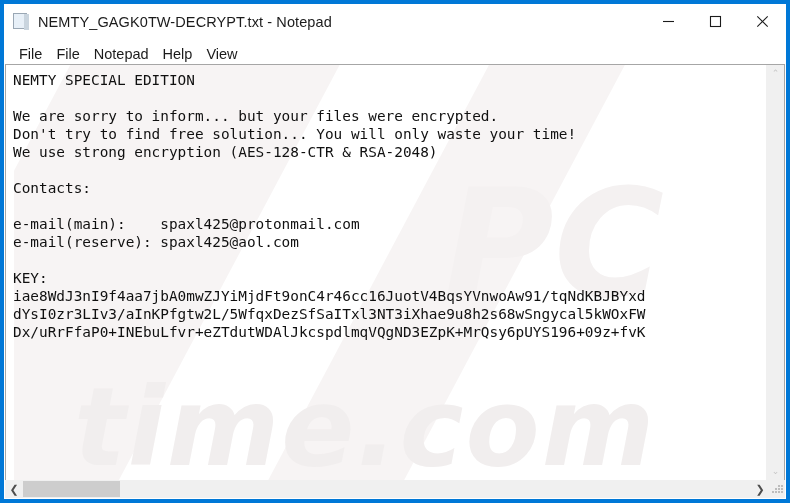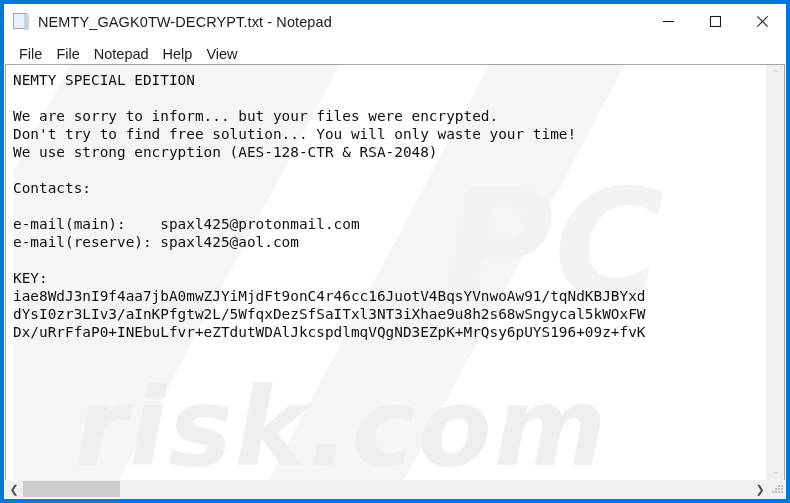--- a/index.html
+++ b/index.html
@@ -300,21 +300,21 @@
 
   <div class="editor-wrap">
     <div class="editor-row">
 
       <div class="textarea">
         <div class="watermark">
           <div class="wm-stripe" style="left:120px; top:-120px;"></div>
           <div class="wm-stripe" style="left:330px; top:-200px; width:90px;"></div>
           <div class="wm-stripe" style="left:560px; top:-160px; width:120px;"></div>
           <div class="wm-text wm-2">PC</div>
-          <div class="wm-text wm-1">risk.com</div>
+          <div class="wm-text wm-1">time.com</div>
         </div>
         <div class="text-content">NEMTY SPECIAL EDITION
 
 We are sorry to inform... but your files were encrypted.
 Don't try to find free solution... You will only waste your time!
 We use strong encryption (AES-128-CTR &amp; RSA-2048)
 
 Contacts:
 
 e-mail(main):    spaxl425@protonmail.com

